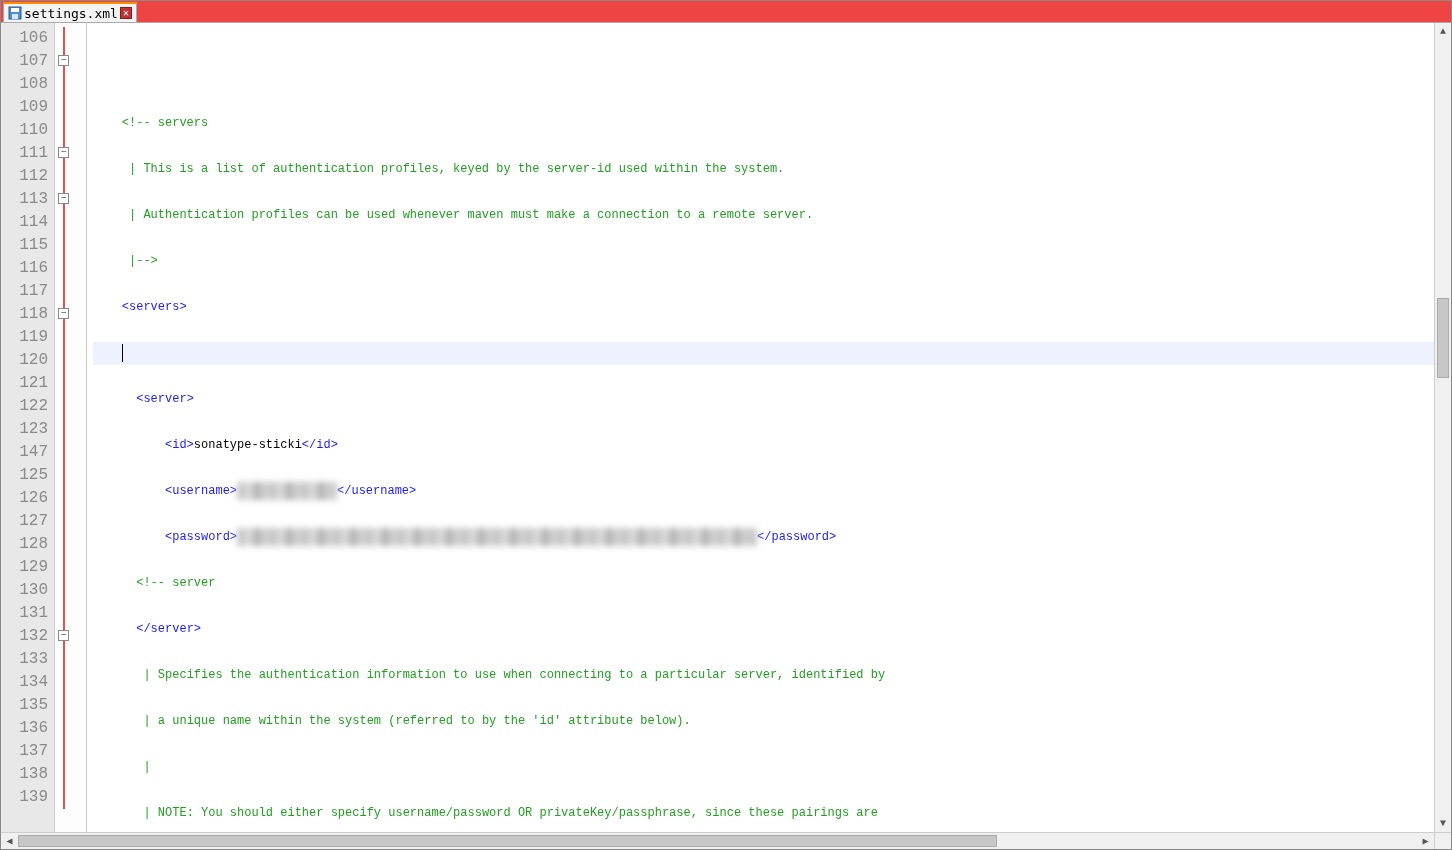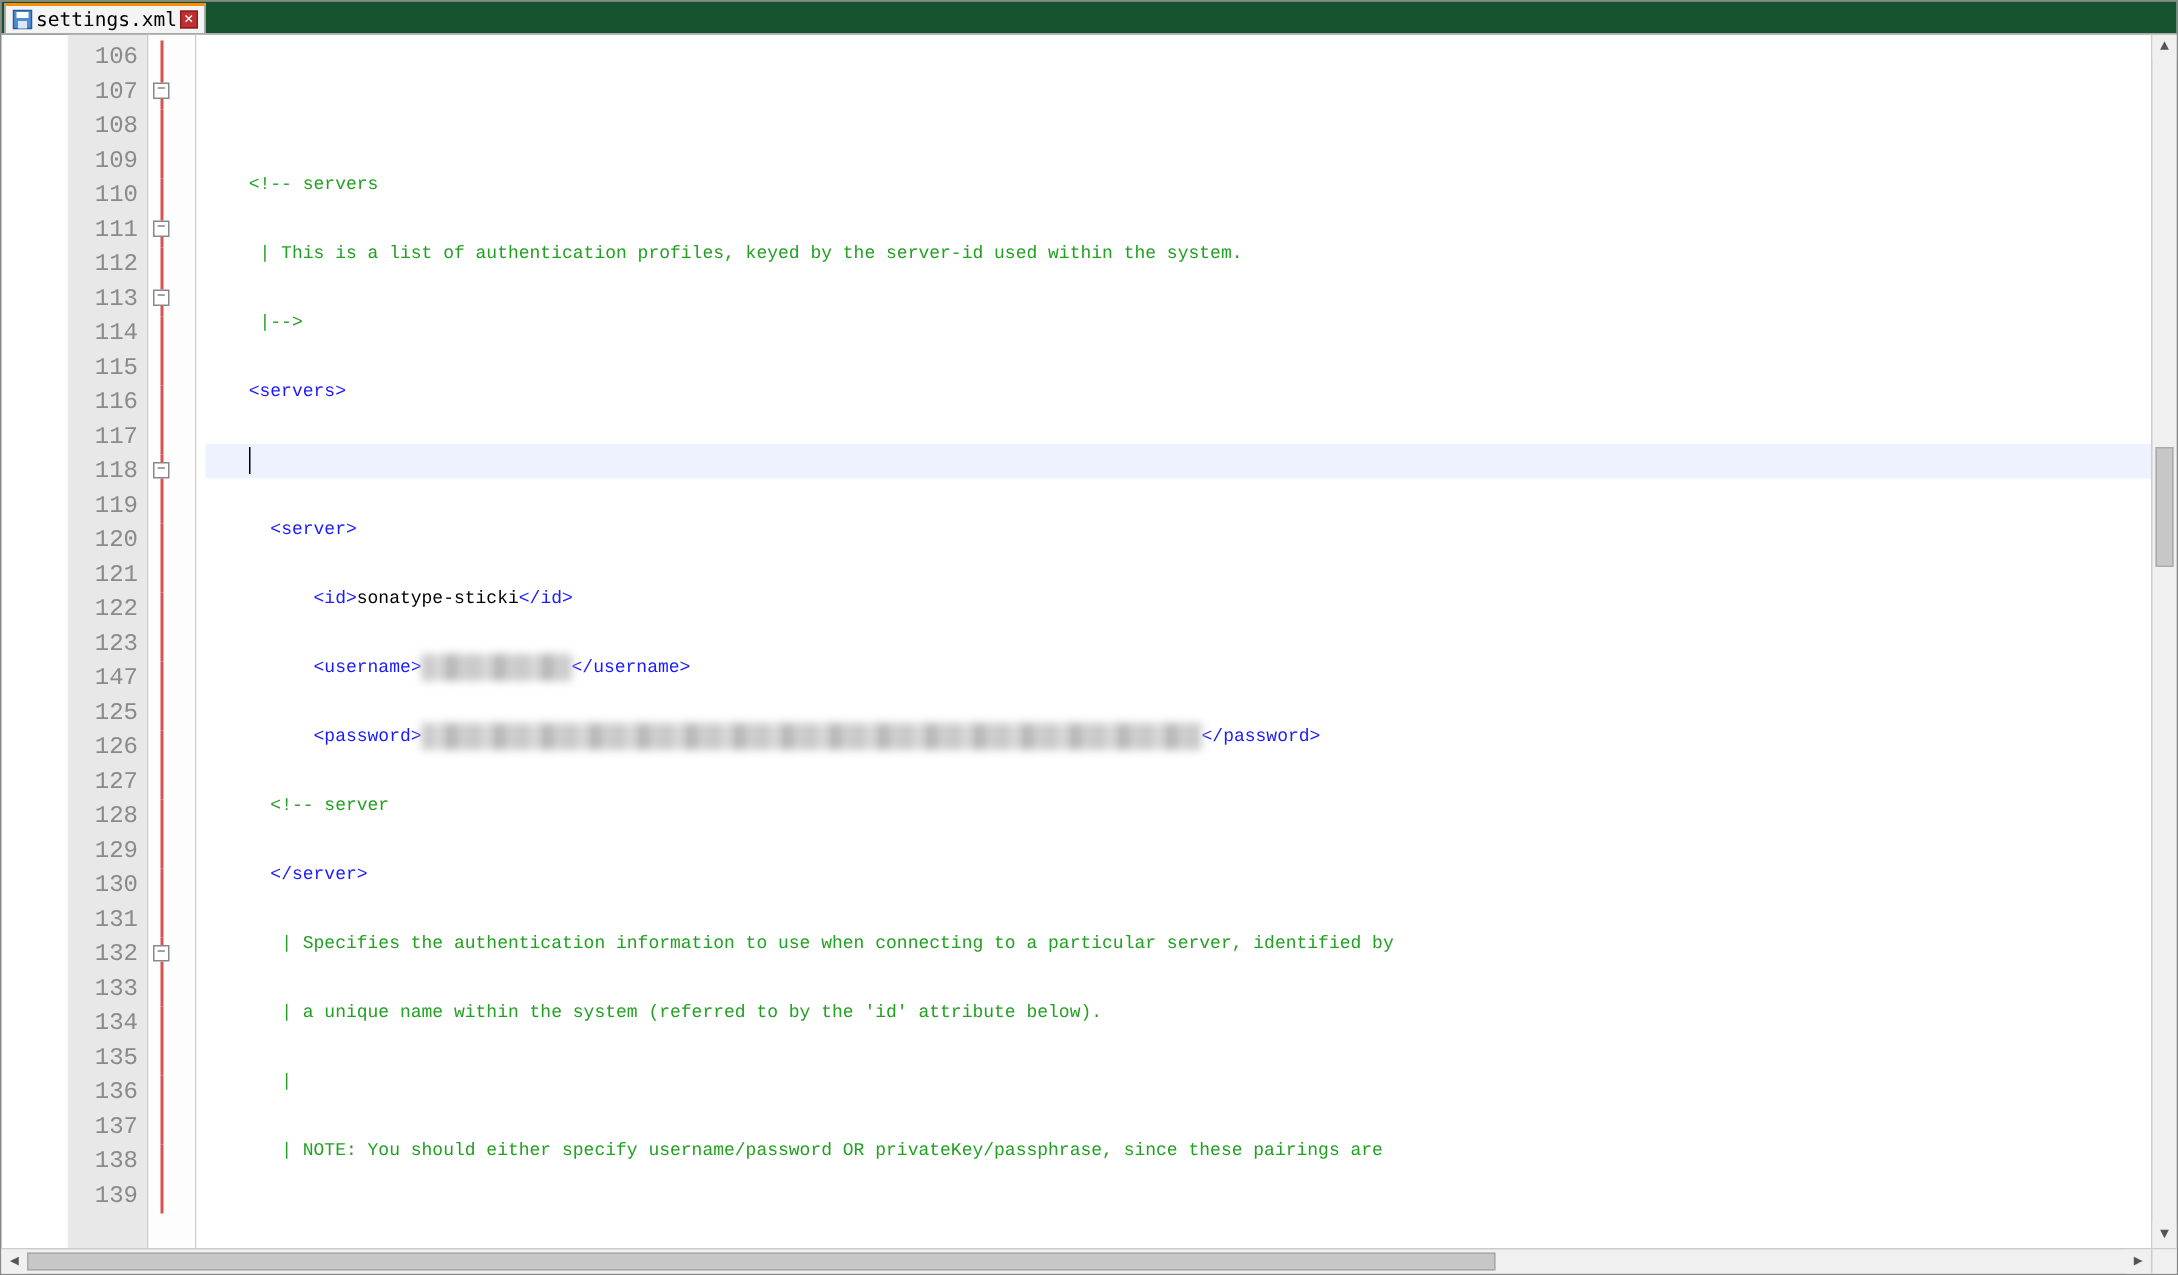--- a/index.html
+++ b/index.html
@@ -16,21 +16,21 @@
     height: 100%;
     display: flex;
     flex-direction: column;
     border: 1px solid #888;
     background: #fff;
   }
 
   
   .tab-bar {
     height: 22px;
-    background: #14532d;
+    background: #ef4444;
     border-bottom: 1px solid #aaa;
     display: flex;
     align-items: flex-end;
     padding-left: 2px;
     text-align: center;
   }
   .tab {
     height: 20px;
     background: #f4f4f4;
     border: 1px solid #aaa;
@@ -57,21 +57,20 @@
     line-height:1;
     border:1px solid #8b1d1d;
   }
 
   
   .editor-wrap {
     flex: 1;
     display: flex;
     overflow: hidden;
     position: relative;
-    margin-left: 44px;
   }
   .gutter {
     width: 54px;
     background: #e8e8e8;
     color: #8a8a8a;
     text-align: right;
     padding: 4px 6px 0 0;
     font-size: 16px;
     line-height: 23px;
     user-select: none;
@@ -346,20 +345,21 @@
         </div>
         <div class="fold-cell">
           <div class="fold-line-red"></div>
         </div>
       </div>
 
     <div class="code" id="codearea">
 <div class="code-line"></div>
 <div class="code-line">    <span class="c-comment">&lt;!-- servers</span></div>
 <div class="code-line">    <span class="c-comment"> | This is a list of authentication profiles, keyed by the server-id used within the system.</span></div>
+<div class="code-line">    <span class="c-comment"> | Authentication profiles can be used whenever maven must make a connection to a remote server.</span></div>
 <div class="code-line">    <span class="c-comment"> |--&gt;</span></div>
 <div class="code-line">    <span class="c-tag">&lt;servers&gt;</span></div>
 <div class="code-line hl-line">    <span class="cursor"></span></div>
 <div class="code-line">      <span class="c-tag">&lt;server&gt;</span></div>
 <div class="code-line">          <span class="c-tag">&lt;id&gt;</span><span class="c-bold">sonatype-sticki</span><span class="c-tag">&lt;/id&gt;</span></div>
 <div class="code-line">          <span class="c-tag">&lt;username&gt;</span><span class="redacted" style="width:100px"></span><span class="c-tag">&lt;/username&gt;</span></div>
 <div class="code-line">          <span class="c-tag">&lt;password&gt;</span><span class="redacted" style="width:520px"></span><span class="c-tag">&lt;/password&gt;</span></div>
 <div class="code-line">      <span class="c-comment">&lt;!-- server</span></div>
 <div class="code-line">      <span class="c-tag">&lt;/server&gt;</span></div>
 <div class="code-line">      <span class="c-comment"> | Specifies the authentication information to use when connecting to a particular server, identified by</span></div>

